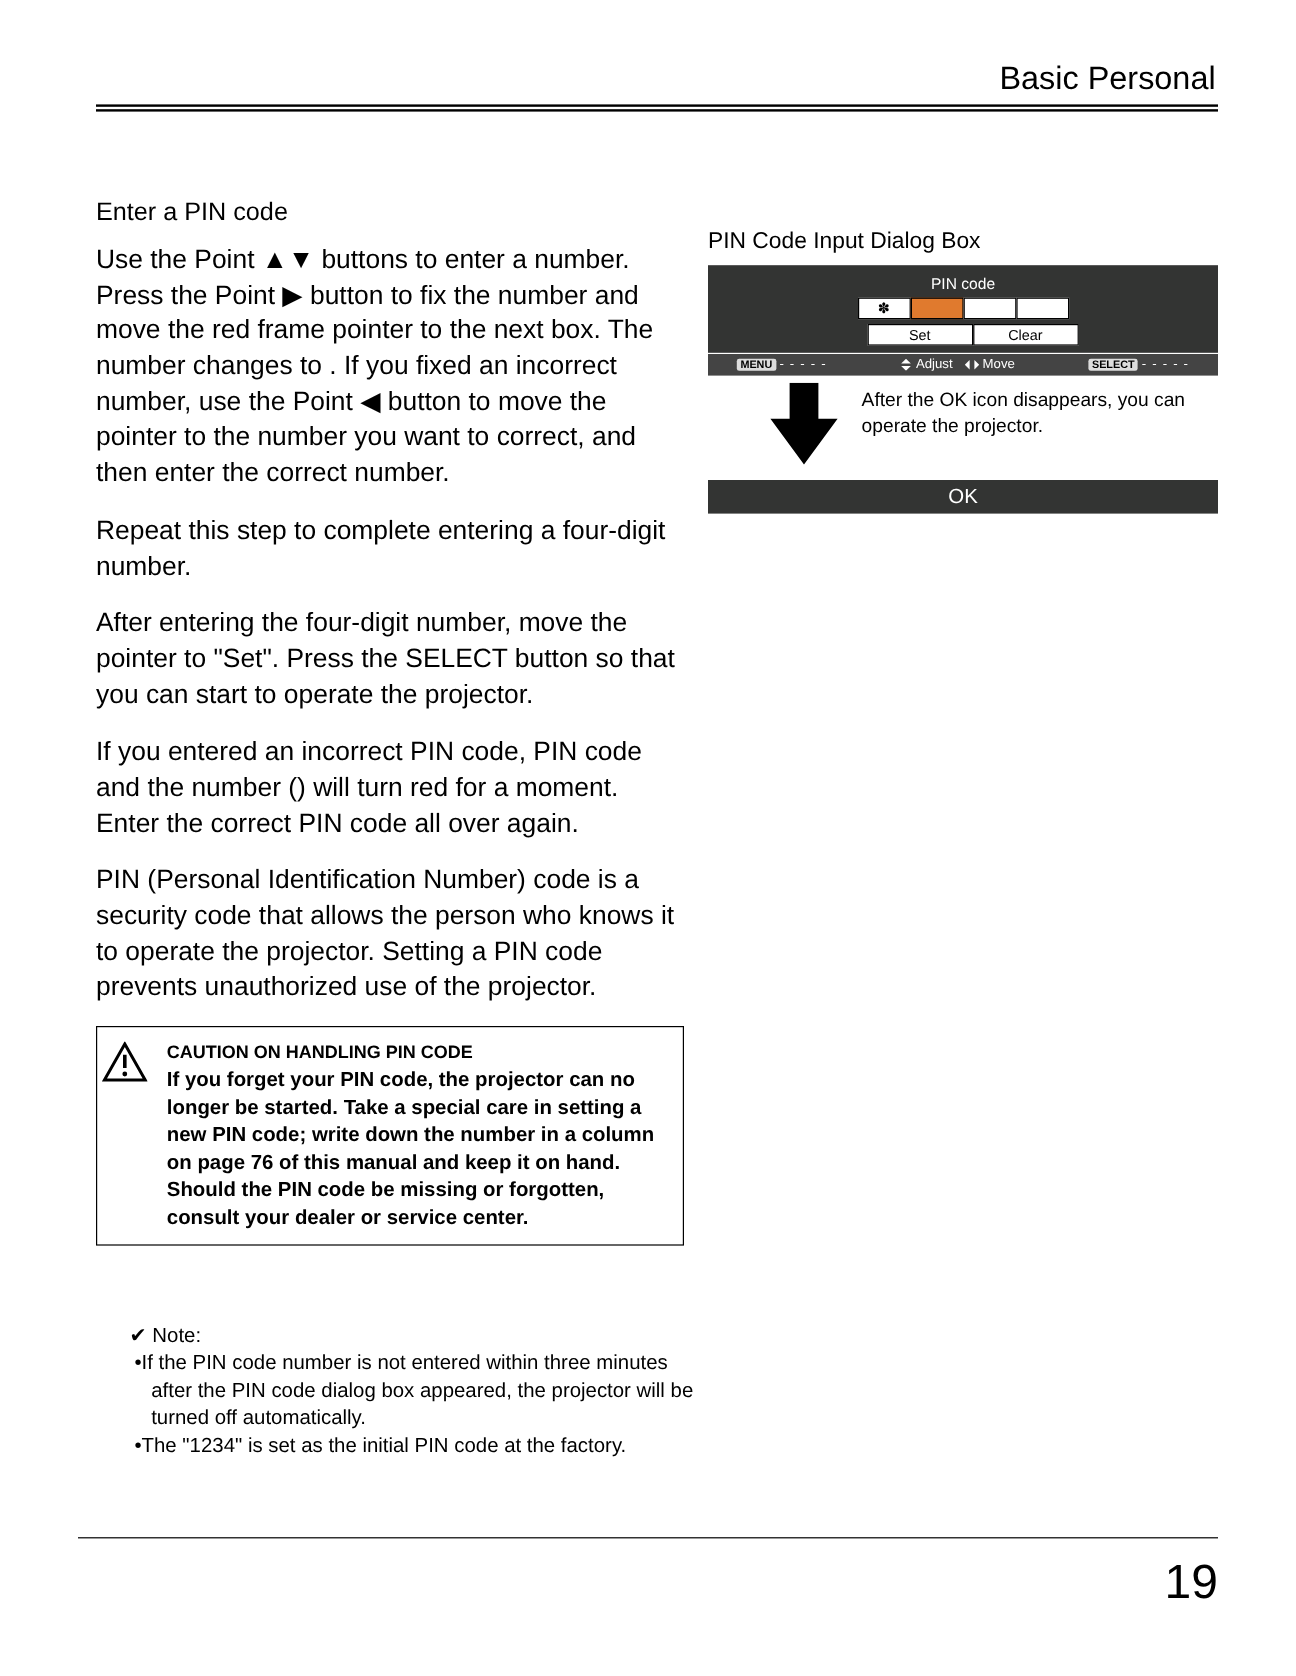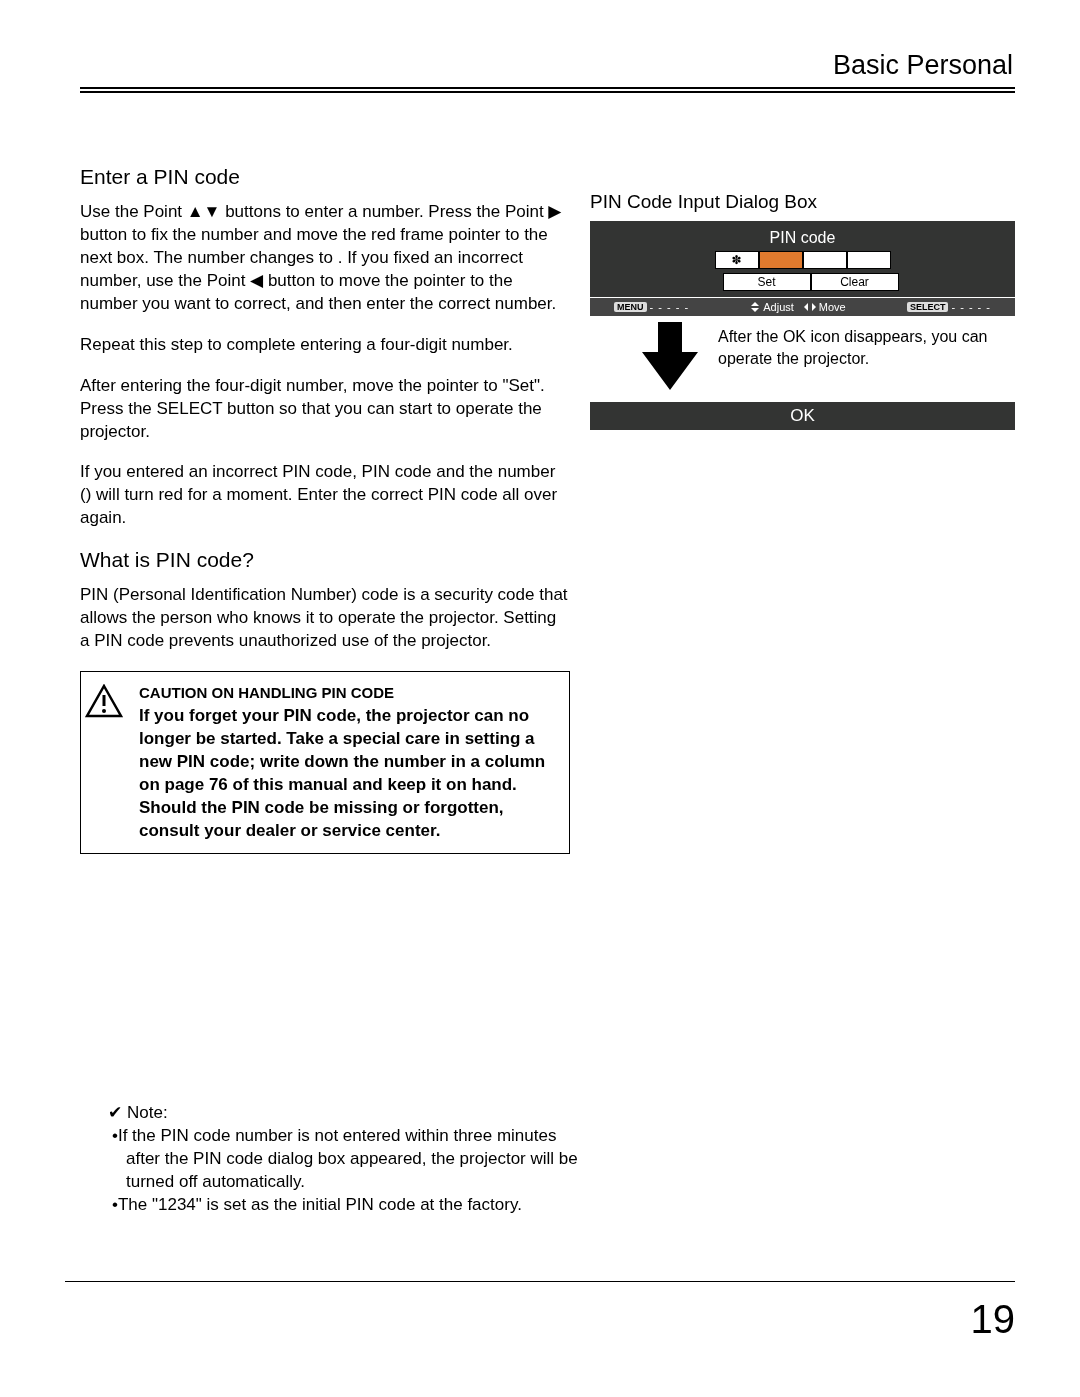--- a/index.html
+++ b/index.html
@@ -25,21 +25,21 @@
   }
   .content {
     display: flex;
     gap: 20px;
     margin-top: 72px;
   }
   .col-left { width: 490px; }
   .col-right { flex: 1; }
 
   .h-sub { font-size: 21px; font-weight: 400; margin-bottom: 12px; }
-  .para { font-size: 17px; line-height: 1.35; margin-bottom: 18px; }
+  .para { font-size: 22px; line-height: 1.35; margin-bottom: 18px; }
 
   .caution-box {
     border: 1px solid #000;
     padding: 10px 12px 10px 4px;
     margin-top: 14px;
     display: flex;
     align-items: flex-start;
     gap: 16px;
     font-weight: bold;
   }
@@ -71,21 +71,21 @@
     font-size: 40px;
     font-weight: 400;
   }
 
   
   .fig-caption { font-size: 19px; margin-bottom: 8px; margin-top: 26px; }
   .pin-box {
     background: #333433;
     padding: 8px 0 6px 0;
   }
-  .pin-label { color: #fff; font-size: 16px; text-align: center; margin-bottom: 4px; }
+  .pin-label { color: #fff; font-size: 13px; text-align: center; margin-bottom: 4px; }
   .pin-cells {
     display: flex;
     justify-content: center;
     gap: 0;
     margin-bottom: 4px;
   }
   .pin-cell {
     width: 44px; height: 18px;
     background: #fff;
     border: 1px solid #000;
@@ -146,21 +146,20 @@
 
   <div class="content">
 
     <div class="col-left">
       <div class="h-sub">Enter a PIN code</div>
       <div class="para">Use the Point ▲▼ buttons to enter a number. Press the Point ▶ button to fix the number and move the red frame pointer to the next box. The number changes to . If you fixed an incorrect number, use the Point ◀ button to move the pointer to the number you want to correct, and then enter the correct number.</div>
       <div class="para">Repeat this step to complete entering a four-digit number.</div>
       <div class="para">After entering the four-digit number, move the pointer to "Set". Press the SELECT button so that you can start to operate the projector.</div>
       <div class="para">If you entered an incorrect PIN code, PIN code and the number () will turn red for a moment. Enter the correct PIN code all over again.</div>
 
-      <div class="h-sub" style="margin-top:10px;">What is PIN code?</div>
       <div class="para">PIN (Personal Identification Number) code is a security code that allows the person who knows it to operate the projector. Setting a PIN code prevents unauthorized use of the projector.</div>
 
       <div class="caution-box">
         <span class="caution-icon">
           <svg width="38" height="34" viewBox="0 0 38 34">
             <polygon points="19,2 36,32 2,32" fill="none" stroke="#000" stroke-width="2.5"></polygon>
             <line x1="19" y1="11" x2="19" y2="22" stroke="#000" stroke-width="3"></line>
             <circle cx="19" cy="27" r="2" fill="#000"></circle>
           </svg>
         </span>

